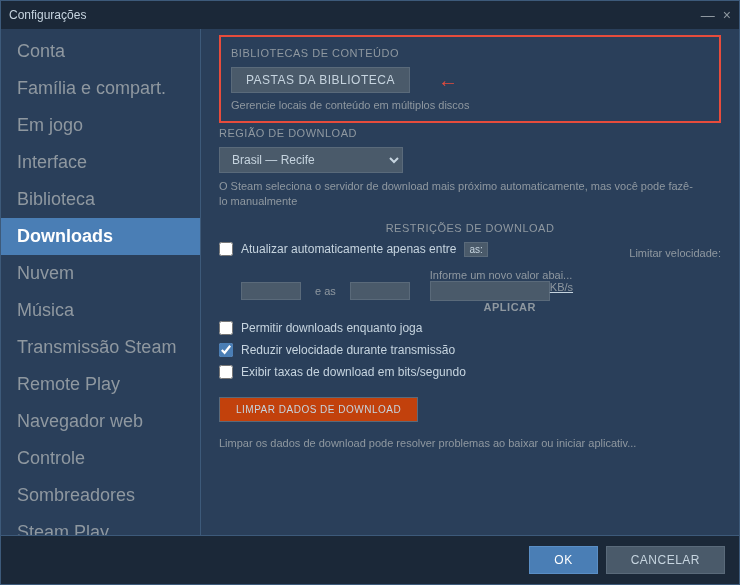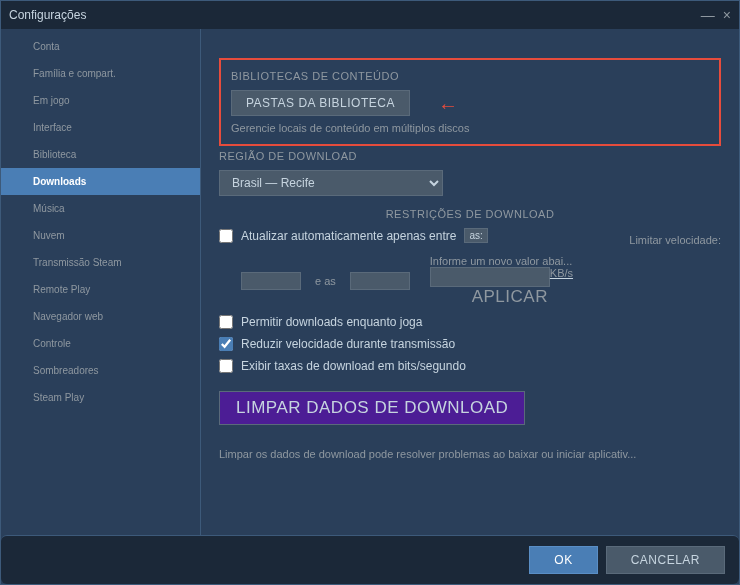--- a/index.html
+++ b/index.html
@@ -49,34 +49,34 @@
       overflow: hidden;
     }
     .sidebar {
       width: 200px;
       background: #2a3f5a;
       border-right: 1px solid #3d5a7a;
       flex-shrink: 0;
       padding-top: 4px;
     }
     .sidebar-item {
-      padding: 8px 32px;
-      color: #8f98a0;
-      cursor: pointer;
-      font-size: 10px;
+      padding: 8px 16px;
+      color: #8f98a0;
+      cursor: pointer;
+      font-size: 18px;
     }
     .sidebar-item.active {
       background: #4a7eb5;
       color: #ffffff;
       font-weight: bold;
     }
     .main {
       flex: 1;
       background: #2a3f5a;
-      padding: 29px 18px;
+      padding: 6px 18px;
       overflow-y: auto;
     }
     .section {
       margin-bottom: 16px;
     }
     .section-title {
       color: #8f98a0;
       font-size: 11px;
       text-transform: uppercase;
       margin-bottom: 8px;
@@ -120,21 +120,21 @@
       align-items: center;
       gap: 4px;
       margin-bottom: 6px;
     }
     .select-box {
       background: #4a5a6a;
       border: 1px solid #5a6a7a;
       color: #c6d4df;
       padding: 4px 8px;
       font-size: 12px;
-      width: 224px;
+      width: 184px;
       cursor: pointer;
     }
     .region-desc {
       color: #8f98a0;
       font-size: 11px;
       line-height: 1.4;
       max-width: 480px;
     }
     .restrictions-section {
       margin-top: 10px;
@@ -183,25 +183,26 @@
       font-size: 11px;
     }
     .kb-label {
       color: #8f98a0;
       font-size: 11px;
     }
     .aplicar-btn {
       background: transparent;
       border: none;
       color: #8f98a0;
-      font-size: 17px;
+      font-size: 11px;
       cursor: pointer;
       text-transform: uppercase;
       letter-spacing: 0.5px;
       margin-left: 0;
+      font-weight: bold;
     }
     .limitar-label {
       color: #8f98a0;
       font-size: 11px;
       margin-left: 6px;
     }
     .time-val-box {
       display: inline-block;
       background: #4a5a6a;
       border: 1px solid #5a6a7a;
@@ -209,46 +210,45 @@
       font-size: 11px;
       color: #c6d4df;
       min-width: 60px;
     }
     .e-as {
       color: #8f98a0;
       font-size: 11px;
       margin: 0 14px;
     }
     .limpar-btn {
-      background: #4c1d95;
+      background: #c2410c;
       border: 1px solid #5a6a7a;
       color: #c6d4df;
       padding: 6px 16px;
-      font-size: 17px;
+      font-size: 10px;
       cursor: pointer;
       text-transform: uppercase;
       letter-spacing: 0.5px;
       margin-top: 10px;
-      margin-bottom: 22px;
+      margin-bottom: 14px;
     }
     .limpar-desc {
       color: #8f98a0;
       font-size: 11px;
       line-height: 1.4;
       max-width: 480px;
     }
     .footer {
       display: flex;
       justify-content: flex-end;
       gap: 8px;
       padding: 10px 14px;
       background: #1b2838;
       border-top: 1px solid #3d5a7a;
       flex-shrink: 0;
-      border-radius: 6px;
     }
     .footer-btn {
       padding: 6px 24px;
       font-size: 12px;
       cursor: pointer;
       text-transform: uppercase;
       letter-spacing: 0.5px;
     }
     .ok-btn {
       background: #4a7eb5;
@@ -287,22 +287,22 @@
   </div>
   <div class="content">
     <div class="sidebar">
 
     <div class="sidebar-item">Conta</div>
         <div class="sidebar-item">Família e compart.</div>
         <div class="sidebar-item">Em jogo</div>
         <div class="sidebar-item">Interface</div>
         <div class="sidebar-item">Biblioteca</div>
         <div class="sidebar-item active">Downloads</div>
+        <div class="sidebar-item">Nuvem</div>
         <div class="sidebar-item">Música</div>
-        <div class="sidebar-item">Nuvem</div>
         <div class="sidebar-item">Transmissão Steam</div>
         <div class="sidebar-item">Remote Play</div>
         <div class="sidebar-item">Navegador web</div>
         <div class="sidebar-item">Controle</div>
         <div class="sidebar-item">Sombreadores</div>
         <div class="sidebar-item">Steam Play</div>
       </div>
     <div class="main">
 
       <div class="section library-box">
@@ -312,20 +312,21 @@
           <span class="arrow-indicator">←</span>
         </div>
         <div class="library-desc">Gerencie locais de conteúdo em múltiplos discos</div>
       </div>
 
       <div class="download-region-section">
         <div class="section-title">Região de download</div>
         <div class="select-row">
           <select class="select-box"><option>Brasil — Recife</option></select>
         </div>
+        <div class="region-desc">O Steam seleciona o servidor de download mais próximo automaticamente, mas você pode fazê-lo manualmente</div>
       </div>
 
       <div class="restrictions-section">
         <div class="restrictions-title">Restrições de download</div>
 
         
         <div style="display:flex; align-items:center; margin-bottom:4px;">
           <div class="checkbox-row" style="margin-bottom:8px; flex:1;">
             <input type="checkbox" style="">
             <span>Atualizar automaticamente apenas entre</span>

